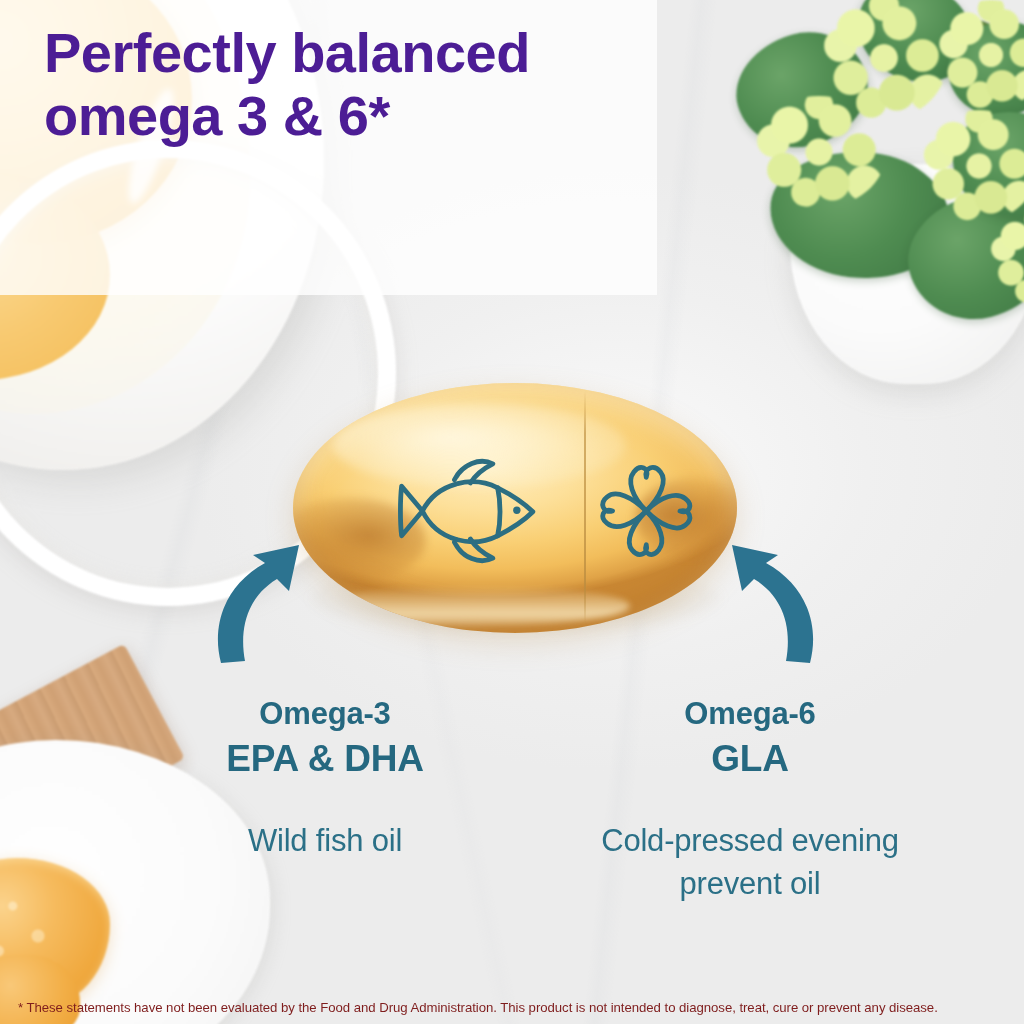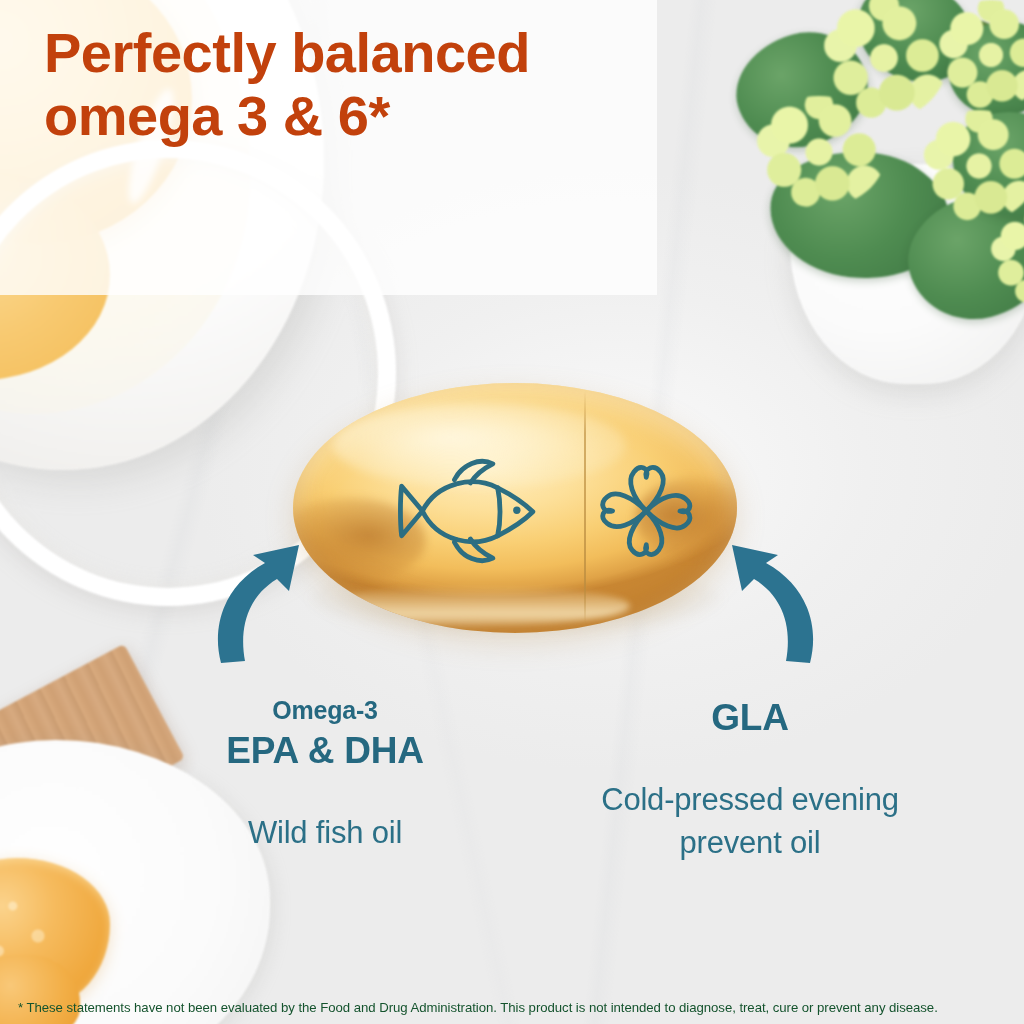--- a/index.html
+++ b/index.html
@@ -213,21 +213,21 @@
     top: 0;
     width: 657px;
     height: 295px;
     background: rgba(255,255,255,.80);
   }
   #headline {
     position: absolute;
     left: 44px;
     top: 22px;
     width: 600px;
-    color: #c2410c;
+    color: #4c1d95;
     font-weight: 700;
     font-size: 56px;
     line-height: 1.12;
     letter-spacing: -.5px;
   }
   #subhead {
     position: absolute;
     left: 44px;
     top: 218px;
     color: #256880;
@@ -327,21 +327,21 @@
   .label-col {
     position: absolute;
     text-align: center;
     color: #256880;
   }
   #col-left  { left: 160px; top: 694px; width: 330px; }
   #col-right { left: 560px; top: 694px; width: 380px; }
 
   .lbl-title {
     font-weight: 700;
-    font-size: 25px;
+    font-size: 31px;
     line-height: 1.32;
     letter-spacing: -.2px;
   }
   .lbl-sub {
     font-weight: 700;
     font-size: 37px;
     line-height: 1.32;
     letter-spacing: -.2px;
   }
   .lbl-desc {
@@ -353,21 +353,21 @@
     letter-spacing: -.2px;
   }
 
   
   #disclaimer {
     position: absolute;
     left: 18px;
     top: 1000px;
     width: 995px;
     font-size: 13.2px;
-    color: #14532d;
+    color: #7f1d1d;
     letter-spacing: -.05px;
     white-space: nowrap;
   }
 </style>
 </head>
 <body>
 
 <div id="stage">
 
   <div class="bg-base"></div>
@@ -459,19 +459,20 @@
              C 76 64, 84 96, 78 128 Z" fill="#2c7390"></path>
   </svg>
 
   <div class="label-col" id="col-left">
     <div class="lbl-title">Omega-3</div>
     <div class="lbl-sub">EPA &amp; DHA</div>
     <div class="lbl-desc">Wild fish oil</div>
   </div>
 
   <div class="label-col" id="col-right">
+    <div class="lbl-title">Omega-6</div>
     <div class="lbl-sub">GLA</div>
     <div class="lbl-desc">Cold-pressed evening prevent oil</div>
   </div>
 
   <div id="disclaimer">* These statements have not been evaluated by the Food and Drug Administration. This product is not intended to diagnose, treat, cure or prevent any disease.</div>
 
 </div>
 
 </body></html>

